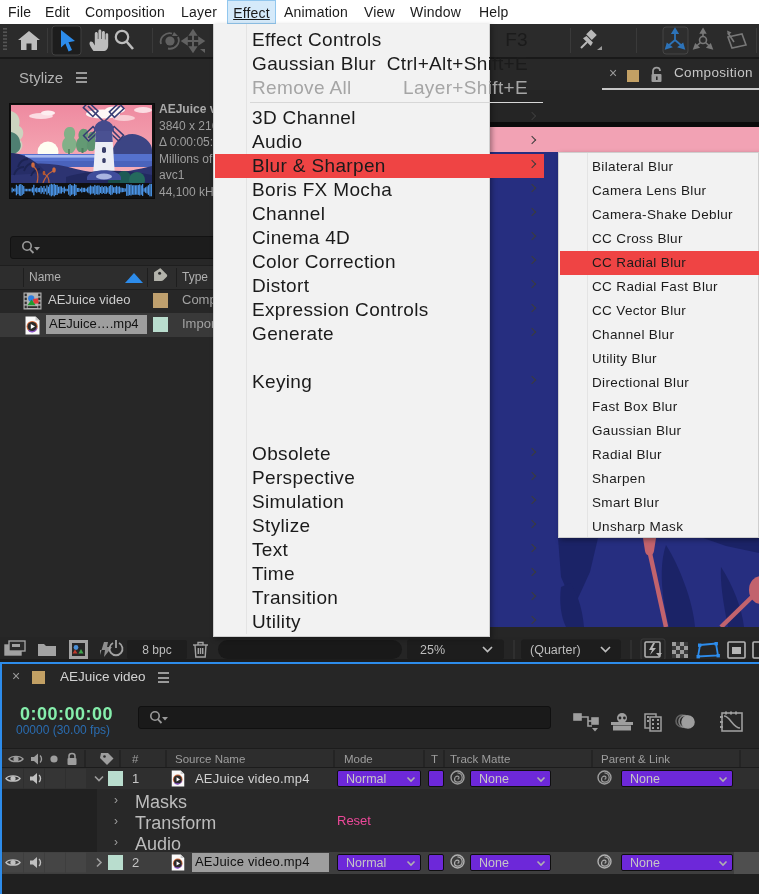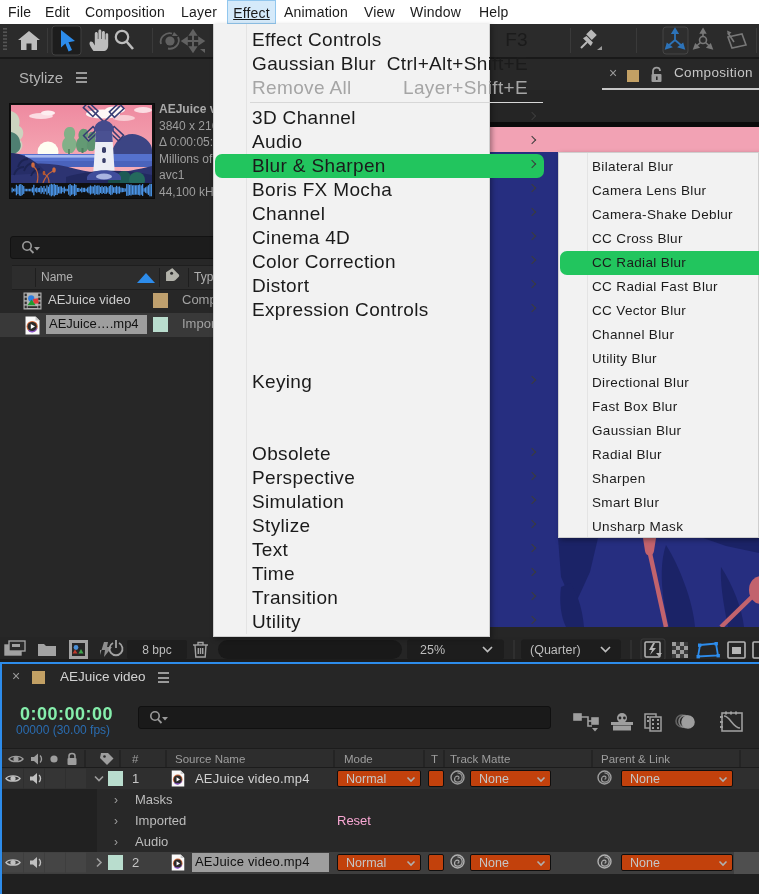--- a/index.html
+++ b/index.html
@@ -13,42 +13,42 @@
   
   #toolbar{left:0;top:24px;width:759px;height:33px;background:#2b2b2b;}
   
   #project{left:0;top:59px;width:398px;height:578px;background:#272727;}
   
   #comp{left:398px;top:59px;width:361px;height:578px;background:#212121;}
   
   #botbar{left:0;top:637px;width:759px;height:25px;background:#252525;}
   
   #timeline{left:0;top:662px;width:759px;height:232px;background:#262626;}
-  .ddbox{position:absolute;background:#c2410c;border:1px solid #0f0f0f;border-radius:2px;
+  .ddbox{position:absolute;background:#6d28d9;border:1px solid #0f0f0f;border-radius:2px;
          font-size:12.5px;color:#c6c6c6;height:17px;line-height:17px;box-sizing:border-box;}
   .ddbox .tx{position:absolute;left:8px;top:0;}
   .ddbox svg{position:absolute;right:4px;top:5px;}
   .swirl{position:absolute;top:2px;width:15px;height:15px;}
   .prow{position:absolute;left:0;width:759px;height:21px;}
   .pchev{position:absolute;left:114px;top:4px;font-size:12px;color:#9e9e9e;}
-  .plbl{position:absolute;left:135px;top:3px;font-size:13px;color:#bcbcbc;}
+  .plbl{position:absolute;left:135px;top:3px;font-size:18px;color:#bcbcbc;}
   
   #mainmenu{left:213px;top:24px;width:277px;height:613px;background:#f2f2f2;
             box-shadow:2px 2px 5px rgba(0,0,0,0.35);box-sizing:border-box;
             border:1px solid #cfcfcf;border-top:none;font-size:19px;color:#1b1b1b;letter-spacing:0.35px;}
   #submenu{left:558px;top:152px;width:201px;height:386px;background:#f2f2f2;
            box-shadow:2px 2px 5px rgba(0,0,0,0.35);box-sizing:border-box;
            border:1px solid #cfcfcf;font-size:13.5px;color:#1b1b1b;letter-spacing:0.35px;}
   .mi{position:absolute;left:1px;width:329px;height:24px;line-height:24px;}
   .mi .lbl{position:absolute;left:37px;top:0;}
   .mi .sc{position:absolute;right:16px;top:0;}
   .mi .arr{position:absolute;right:9px;top:6.5px;width:5px;height:5px;border-top:1.6px solid #3c3c3c;border-right:1.6px solid #3c3c3c;transform:rotate(45deg);}
   .smi{position:absolute;left:1px;width:250px;height:24px;line-height:24px;}
   .smi .lbl{position:absolute;left:32px;top:0;}
-  .hl{background:#22c55e;border-radius:7px;}
+  .hl{background:#ef4444;}
   .dis{color:#a5a5a5;}
 </style>
 </head>
 <body>
 <div id="app">
 
   <div id="menubar" class="abs">
     <span class="mitem" style="left:8px">File</span>
     <span class="mitem" style="left:45px">Edit</span>
     <span class="mitem" style="left:85px">Composition</span>
@@ -343,21 +343,21 @@
     </div>
 
     <div class="abs" style="left:10px;top:177px;width:380px;height:21px;background:#1c1c1c;border:1px solid #121212;border-radius:3px;">
       <svg width="30" height="19" viewBox="0 0 30 19" style="position:absolute;left:6px;top:1px">
         <circle cx="10" cy="8" r="4.2" fill="none" stroke="#9a9a9a" stroke-width="1.6"></circle>
         <line x1="13" y1="11.4" x2="16.5" y2="15" stroke="#9a9a9a" stroke-width="1.8"></line>
         <path d="M17 9 L23 9 L20 12.4 Z" fill="#9a9a9a"></path>
       </svg>
     </div>
 
-    <div class="abs" style="left:0;top:206px;width:398px;height:23px;background:#2d2d2d;border-top:1px solid #1e1e1e;border-bottom:1px solid #1e1e1e;margin-left:12px;">
+    <div class="abs" style="left:0;top:206px;width:398px;height:23px;background:#2d2d2d;border-top:1px solid #1e1e1e;border-bottom:1px solid #1e1e1e;">
       <div class="abs" style="left:29px;top:4px;font-size:12px;color:#b0b0b0;">Name</div>
       <svg class="abs" style="left:124px;top:6px" width="20" height="12">
           <path d="M10 1 L19 11 L1 11 Z" fill="#2d8ceb"></path>
         </svg>
       <svg class="abs" style="left:151px;top:1px" width="20" height="21" viewBox="0 0 20 21">
         <path d="M4 2.5 L12.5 2.5 C13.3 2.5 14 3.2 14 4 L14 9 C14 9.8 13.7 10.6 13 11.2 L8 16 L1.8 9.8 L3 4 C3.2 3.2 3.2 2.5 4 2.5 Z" transform="rotate(45 8 9)" fill="#b3b3ab"></path>
         <circle cx="8.6" cy="6.2" r="1.5" fill="#2d2d2d"></circle>
       </svg>
       <div class="abs" style="left:182px;top:4px;font-size:12px;color:#b0b0b0;">Type</div>
       <div class="abs" style="left:23px;top:2px;width:1px;height:19px;background:#1e1e1e"></div>
@@ -693,22 +693,22 @@
     </div>
 
     <div class="prow" style="top:127px;background:#282828;">
       <div class="abs" style="left:0;top:0;width:97px;height:21px;background:#212121;"></div>
       <span class="pchev">›</span>
         <span class="plbl">Masks</span>
     </div>
     <div class="prow" style="top:148px;background:#282828;">
       <div class="abs" style="left:0;top:0;width:97px;height:21px;background:#212121;"></div>
       <span class="pchev">›</span>
-        <span class="plbl">Imported</span>
-      <span class="abs" style="left:337px;top:3px;font-size:13px;color:#f9a8d4;">Reset</span>
+        <span class="plbl">Transform</span>
+      <span class="abs" style="left:337px;top:3px;font-size:13px;color:#ec4899;">Reset</span>
     </div>
     <div class="prow" style="top:169px;background:#282828;">
       <div class="abs" style="left:0;top:0;width:97px;height:21px;background:#212121;"></div>
       <span class="pchev">›</span>
         <span class="plbl">Audio</span>
     </div>
 
     <div class="abs" style="left:0;top:190px;width:759px;height:22px;background:#3e3e3e;">
       <svg class="abs" width="110" height="21">
         <g fill="#454545">
@@ -815,20 +815,24 @@
         <span class="arr"></span>
       </div>
     <div class="mi" style="top:250px">
         <span class="lbl">Distort</span>
         <span class="arr"></span>
       </div>
     <div class="mi" style="top:274px">
         <span class="lbl">Expression Controls</span>
         <span class="arr"></span>
       </div>
+    <div class="mi" style="top:298px">
+        <span class="lbl">Generate</span>
+        <span class="arr"></span>
+      </div>
     <div class="mi" style="top:346px">
         <span class="lbl">Keying</span>
         <span class="arr"></span>
       </div>
     <div class="mi" style="top:418px">
         <span class="lbl">Obsolete</span>
         <span class="arr"></span>
       </div>
     <div class="mi" style="top:442px">
         <span class="lbl">Perspective</span>

